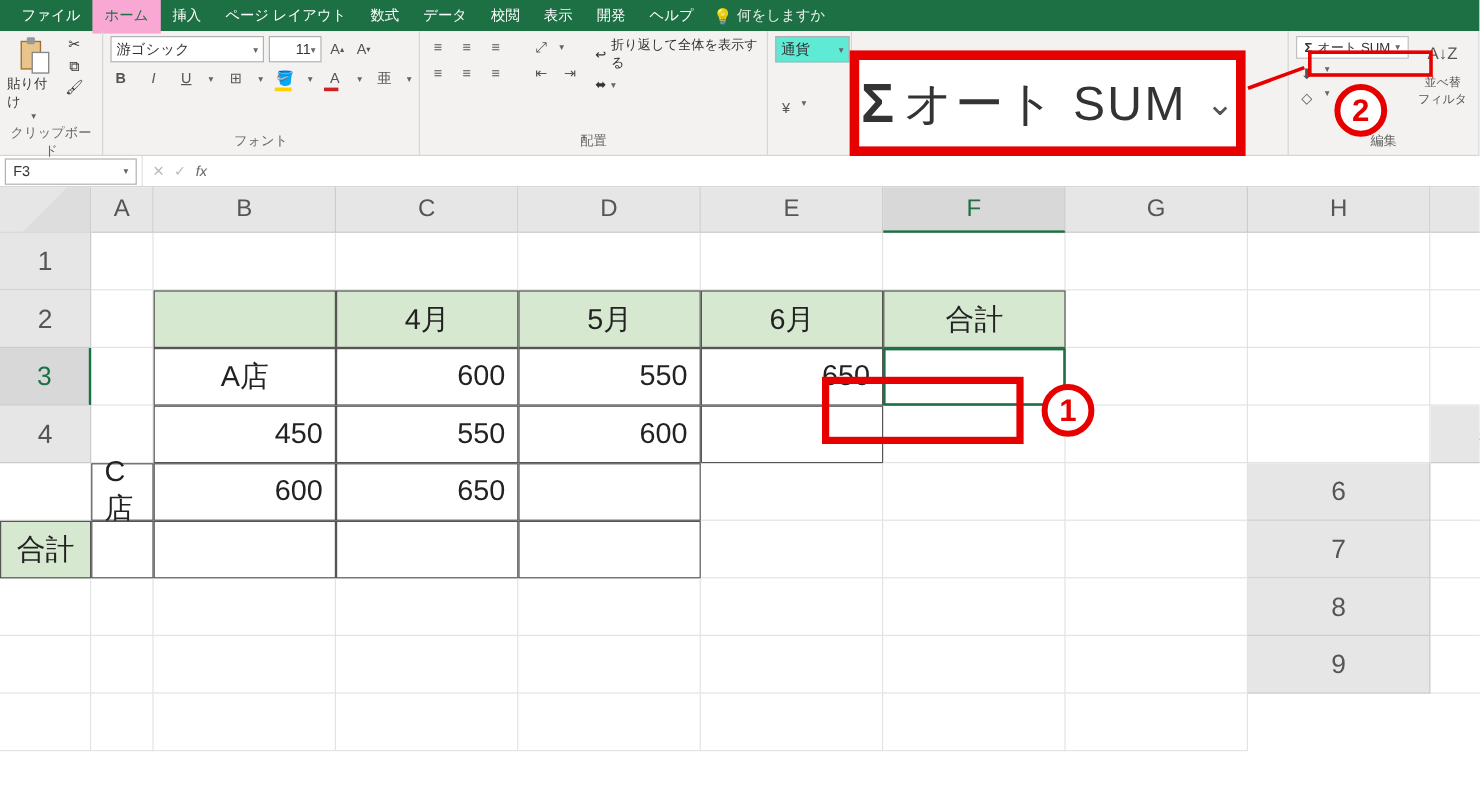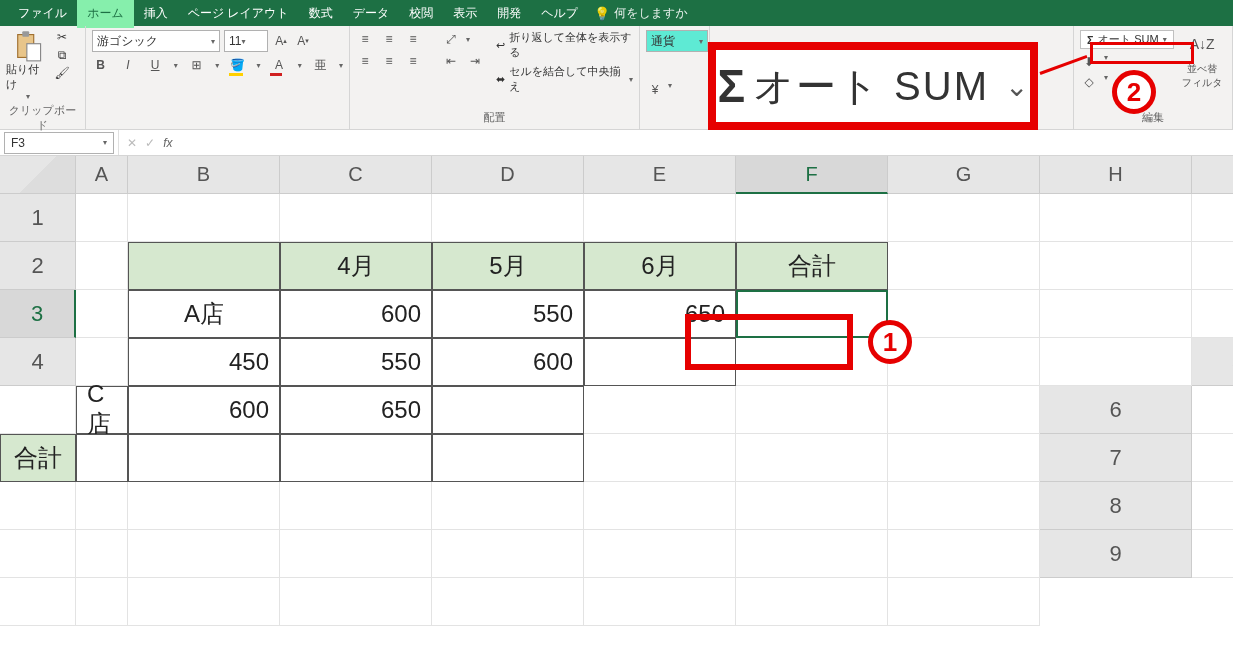--- a/index.html
+++ b/index.html
@@ -1,39 +1,39 @@
 <!DOCTYPE html>
 <html><head>
 <meta charset="utf-8">
 <style>
   * { box-sizing: border-box; margin: 0; padding: 0; font-family: "Yu Gothic", "Meiryo", sans-serif; }
   body { background: #fff; font-size: 12px; color: #333; width: 1233px; height: 670px; overflow: hidden; position: relative; }
 
   
   .tabs { background: #1d7044; display: flex; align-items: center; height: 26px; padding: 0 8px; color: #fff; font-size: 12px; }
   .tab { padding: 6px 10px; cursor: pointer; font-family: Liberation Serif, serif; }
-  .tab.active { background: #86efac; color: #1d7044; }
+  .tab.active { background: #f9a8d4; color: #1d7044; }
   .tell-me { margin-left: 6px; display:flex; align-items:center; gap:4px; opacity:.9; }
   .bulb { font-size:13px; }
 
   
   .ribbon { background: #f3f2f1; border-bottom: 1px solid #d5d5d5; height: 104px; display:flex; }
   .group { border-right:1px solid #d5d5d5; display:flex; flex-direction:column; justify-content:space-between; padding:4px 6px 2px; position:relative; }
   .group-label { font-size:11px; color:#666; text-align:center; padding:2px 0; }
   .clipboard { width:86px; }
   .paste-block { display:flex; gap:4px; }
   .paste-main { display:flex; flex-direction:column; align-items:center; width:44px; }
   .paste-icon { width:28px; height:32px; }
   .paste-side { display:flex; flex-direction:column; gap:4px; }
   .mini-icon { width:16px; height:14px; display:flex; align-items:center; justify-content:center; }
 
   .font-group { width:264px; }
   .font-row { display:flex; align-items:center; gap:4px; margin-bottom:4px; }
   .font-name { width:128px; height:22px; border:1px solid #b1b1b1; background:#fff; padding:0 4px; display:flex; align-items:center; justify-content:space-between; }
-  .font-size { width:44px; height:22px; border:1px solid #b1b1b1; background:#fff; padding:0 4px; display:flex; align-items:center; justify-content:flex-start; }
+  .font-size { width:44px; height:22px; border:1px solid #b1b1b1; background:#fff; padding:0 4px; display:flex; align-items:center; justify-content:flex-end; }
   .tiny-btn { width:18px; height:18px; display:inline-flex; align-items:center; justify-content:center; color:#555; }
   .font-row2 { display:flex; align-items:center; gap:10px; }
   .btn-b { font-weight:bold; } .btn-i { font-style:italic; } .btn-u { text-decoration:underline; }
   .arrow-down { font-size:8px; color:#666; }
 
   .align-group { width:290px; }
   .align-row { display:flex; align-items:center; gap:6px; margin-bottom:4px; }
   .wrap-merge { display:flex; flex-direction:column; gap:4px; font-size:11px; }
   .wrap-item { display:flex; align-items:center; gap:4px; }
 
@@ -137,20 +137,21 @@
         <span class="tiny-btn">⊞</span>
           <span class="arrow-down">▾</span>
         <span class="tiny-btn" style="position:relative;">🪣<span style="position:absolute;bottom:-2px;left:0;width:14px;height:3px;background:#ffd000;"></span></span>
           <span class="arrow-down">▾</span>
         <span class="tiny-btn" style="position:relative;">A<span style="position:absolute;bottom:-2px;left:0;width:12px;height:3px;background:#d02020;"></span></span>
           <span class="arrow-down">▾</span>
         <span class="tiny-btn">亜</span>
           <span class="arrow-down">▾</span>
       </div>
     </div>
+    <div class="group-label">フォント</div>
   </div>
 
   <div class="group align-group">
     <div style="display:flex; gap:12px;">
       <div>
         <div class="align-row">
           <span class="tiny-btn">≡</span>
           <span class="tiny-btn">≡</span>
           <span class="tiny-btn">≡</span>
           <span style="width:8px"></span>
@@ -166,21 +167,20 @@
           <span class="tiny-btn">⇥</span>
         </div>
       </div>
       <div class="wrap-merge">
         <div class="wrap-item">
             <span>↩</span>
             <span>折り返して全体を表示する</span>
           </div>
         <div class="wrap-item">
             <span>⬌</span>
-            <span>セルを結合して中央揃え</span>
             <span class="arrow-down">▾</span>
           </div>
       </div>
     </div>
     <div class="group-label">配置</div>
   </div>
 
   <div class="group number-group">
     <div class="num-sel">
         <span>通貨</span>

